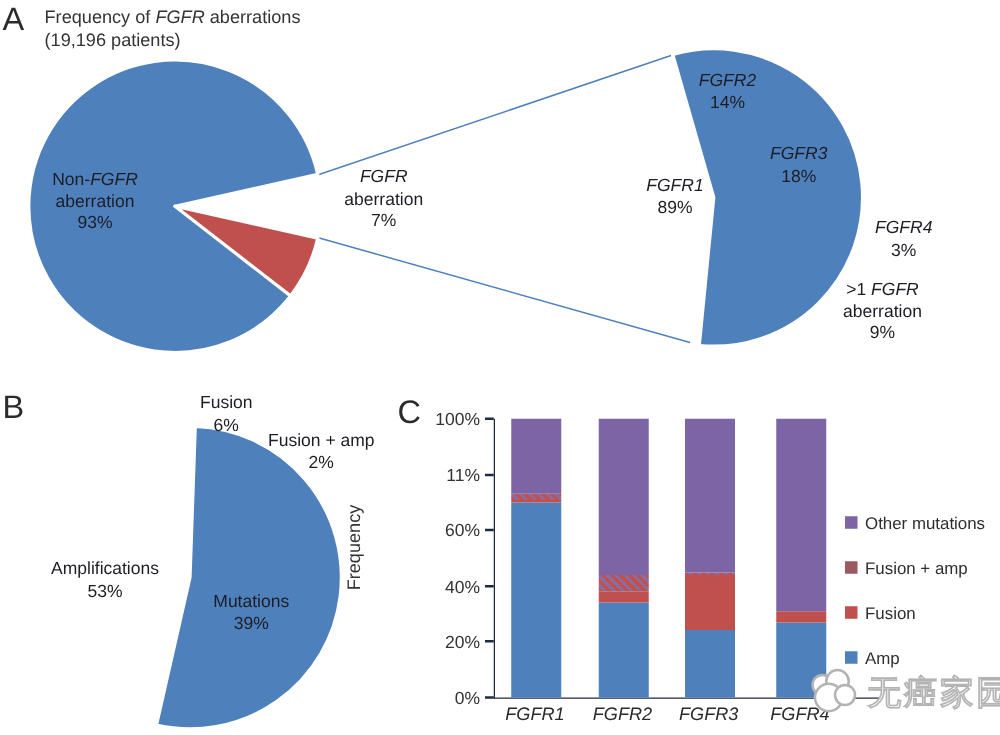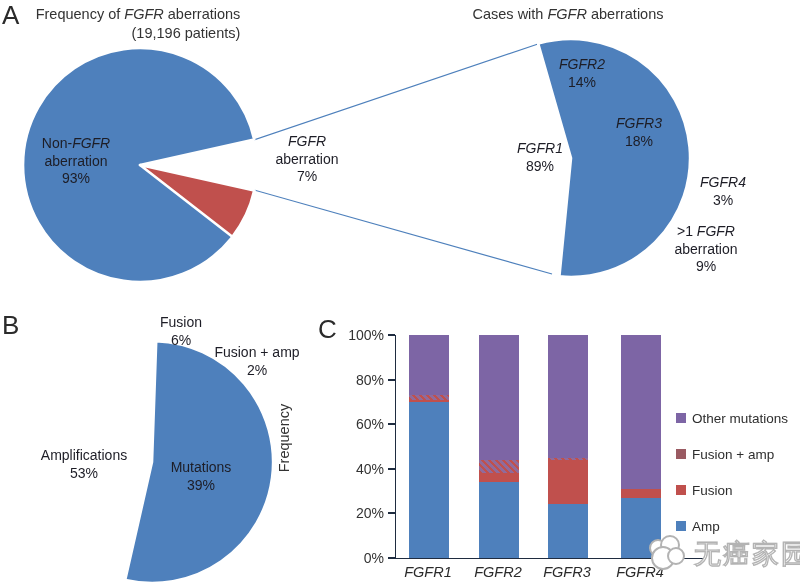--- a/index.html
+++ b/index.html
@@ -1,20 +1,20 @@
 <!DOCTYPE html>
 <html><head>
 <meta charset="utf-8">
 <style>
   html,body{margin:0;padding:0;background:#fff;}
   #fig{position:relative;width:800px;height:588px;background:#fff;overflow:hidden;
        font-family:"Liberation Sans","DejaVu Sans",sans-serif;color:#26262e;}
   #fig-svg{position:absolute;left:0;top:0;z-index:1;}
   .panel-letter{position:absolute;z-index:3;font-size:26px;font-weight:400;color:#2b2b2b;}
-  .fig-title{position:absolute;z-index:2;transform:translateX(-50%);text-align:right;
+  .fig-title{position:absolute;z-index:2;transform:translateX(-50%);text-align:left;
              font-size:14.5px;line-height:19px;color:#333;white-space:nowrap;}
   .plabel{position:absolute;z-index:2;transform:translate(-50%,-50%);text-align:center;
           font-size:14px;line-height:17.5px;color:#1d1d26;white-space:nowrap;}
   .it{font-style:italic;}
   
   #bars-plot{position:absolute;z-index:2;left:395px;top:335px;width:310px;height:223px;
              border-left:1.6px solid #1f2c40;border-bottom:1.6px solid #1f2c40;}
   .bar{position:absolute;bottom:0;width:40px;height:100%;}
   .seg{position:absolute;left:0;width:100%;}
   .seg.hatch{background-image:repeating-linear-gradient(45deg,#c0504d 0,#c0504d 2.5px,#8f6b9c 2.5px,#8f6b9c 5px);}
@@ -61,23 +61,20 @@
   </svg>
 
   <div class="panel-letter" style="left:2px;top:0px">A</div>
   <div class="panel-letter" style="left:2px;top:310px">B</div>
   <div class="panel-letter" style="left:318px;top:314px">C</div>
 
   <div class="fig-title" style="left:138px;top:5px">
     <div><span>Frequency of </span><span class="it">FGFR</span><span> aberrations</span></div>
     <div>(19,196 patients)</div>
   </div>
-  <div class="fig-title" style="left:568px;top:5px">
-    <span>Cases with </span><span class="it">FGFR</span><span> aberrations</span>
-  </div>
 
   <div class="plabel" style="left:76px;top:161px">
     <div><span>Non-</span><span class="it">FGFR</span></div>
     <div>aberration</div>
     <div>93%</div>
   </div>
   <div class="plabel" style="left:307px;top:159px">
     <div><span class="it">FGFR</span></div>
     <div>aberration</div>
     <div>7%</div>
@@ -109,29 +106,29 @@
     <div>6%</div>
   </div>
   <div class="plabel" style="left:257px;top:361px">
     <div>Fusion + amp</div>
     <div>2%</div>
   </div>
   <div class="plabel" style="left:84px;top:464px">
     <div>Amplifications</div>
     <div>53%</div>
   </div>
-  <div class="plabel" style="left:201px;top:476px">
+  <div class="plabel" style="left:201px;top:490px">
     <div>Mutations</div>
     <div>39%</div>
   </div>
 
   <div id="ylabel">Frequency</div>
 
   <div class="ytick-label" style="left:334px;top:327px">100%</div>
-  <div class="ytick-label" style="left:334px;top:372px">80%</div>
+  <div class="ytick-label" style="left:334px;top:372px">11%</div>
   <div class="ytick-label" style="left:334px;top:416px">60%</div>
   <div class="ytick-label" style="left:334px;top:461px">40%</div>
   <div class="ytick-label" style="left:334px;top:505px">20%</div>
   <div class="ytick-label" style="left:334px;top:550px">0%</div>
 
   <div class="ytick-mark" style="left:388px;top:334px"></div>
   <div class="ytick-mark" style="left:388px;top:379px"></div>
   <div class="ytick-mark" style="left:388px;top:423px"></div>
   <div class="ytick-mark" style="left:388px;top:468px"></div>
   <div class="ytick-mark" style="left:388px;top:512px"></div>

